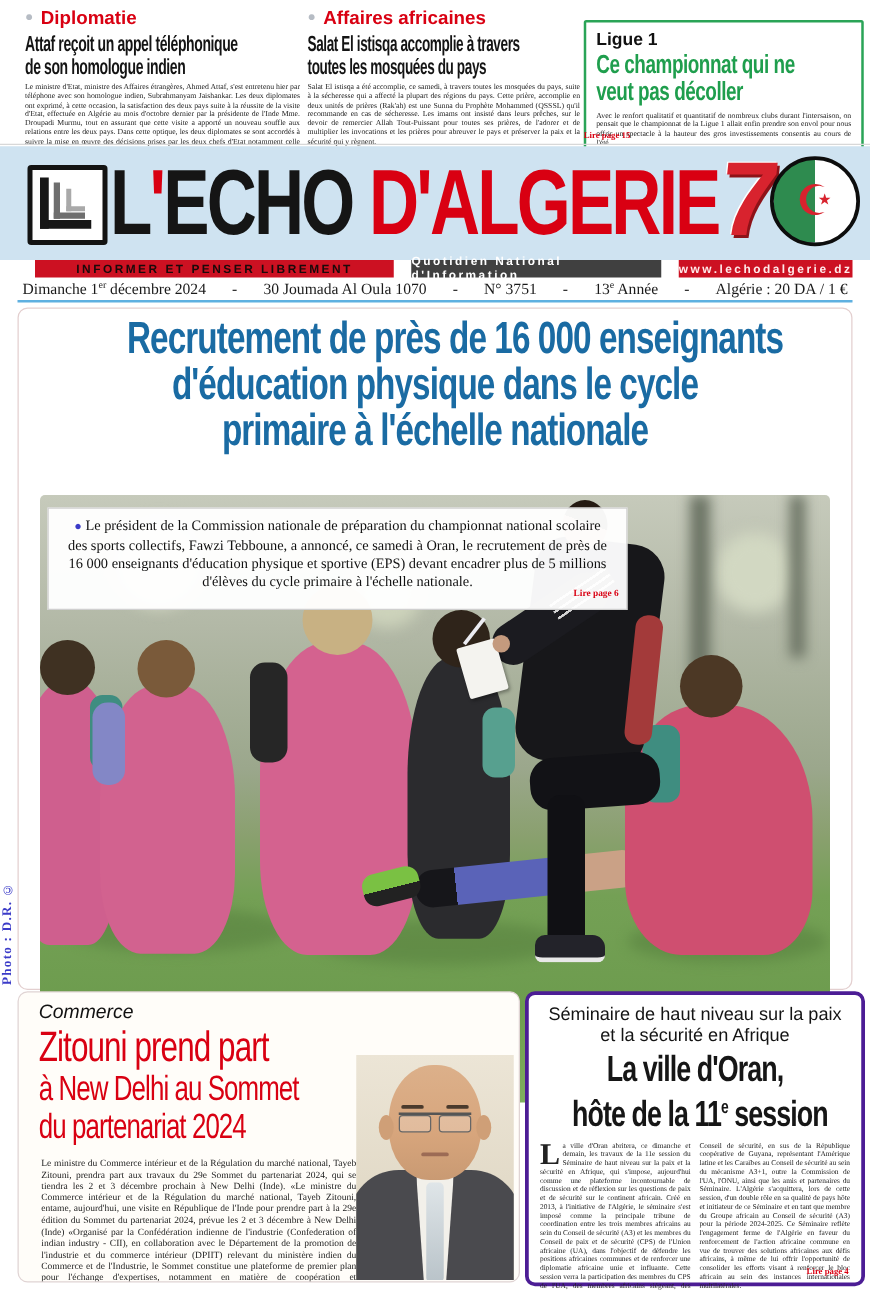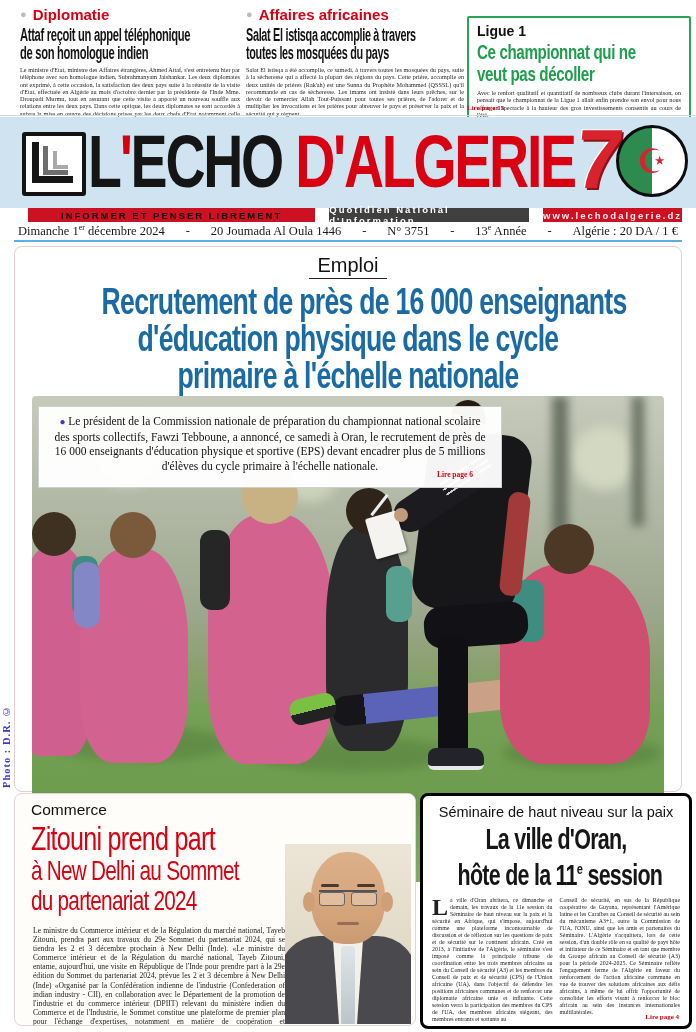--- a/index.html
+++ b/index.html
@@ -102,28 +102,28 @@
   .c-thigh { left:392px; top:208px; width:104px; height:42px; background:#121216; border-radius:18px; transform:rotate(-4deg); }
   .c-shin { left:406px; top:240px; width:30px; height:122px; background:#101014; border-radius:10px; }
   .c-shoe { left:396px; top:352px; width:56px; height:22px; background:#23232a; border-radius:8px 10px 6px 6px;
             border-bottom:4px solid #e8e8e8; box-sizing:border-box; }
   .c-greenshoe { left:258px; top:300px; width:46px; height:26px; background:linear-gradient(180deg,#7ac143 0 55%,#222 55% 100%);
                  border-radius:10px; transform:rotate(-14deg); }
   .caption { position:absolute; left:6px; top:10px; width:438px; background:rgba(255,255,255,.96);
              border:1px solid #cfcfcf; padding:7px 12px 14px; font-family:"Liberation Serif", serif;
              font-size:11.5px; line-height:14.5px; text-align:center; color:#111; }
   .cap-bullet { color:#3b3bc8; font-size:10px; }
-  .cap-lire { position:absolute; right:28px; bottom:5px; color:#d90012; font-weight:bold; font-size:7.5px;margin-top:44px; }
+  .cap-lire { position:absolute; right:6px; bottom:5px; color:#d90012; font-weight:bold; font-size:7.5px;margin-top:44px; }
   .photo-credit { position:absolute; left:1px; top:628px; height:160px; writing-mode:vertical-rl; transform:rotate(180deg);
                   color:#3b3bc8; font-weight:bold; font-family:"Liberation Serif", serif; font-size:10.5px; letter-spacing:1px; }
 
   
   .commerce-box { position:absolute; left:14px; top:793px; width:402px; height:233px; box-sizing:border-box;
                   border:1px solid #e0d4d4; border-radius:8px; background:#fffdf9; overflow:hidden; }
-  .commerce-label { position:absolute; left:16px; top:7px; font-size:15.5px; color:#111; }
+  .commerce-label { position:absolute; left:16px; top:7px; font-size:15.5px; color:#111;font-style:italic; }
   .hl-commerce { position:absolute; left:16px; top:26px; color:#d90012; font-weight:normal; letter-spacing:-1px; }
   .hl-c1 { font-size:34px; line-height:36px; }
   .hl-c23 { font-size:28px; line-height:30px; }
   .portrait { position:absolute; right:4px; top:50px; width:126px; height:180px; overflow:hidden;
               background:linear-gradient(180deg,#ece5d6 0%,#e3dbc9 55%,#d6cdba 100%); }
   .p-head { position:absolute; left:26px; top:8px; width:74px; height:92px; border-radius:48% 48% 44% 44%;
             background:linear-gradient(180deg,#dcb08a 0%,#d7a57c 60%,#c99a73 100%); }
   .p-ear { position:absolute; top:48px; width:12px; height:20px; background:#cf9f77; border-radius:50%; }
   .p-ear.le { left:18px; } .p-ear.re { right:18px; }
   .p-glasses { position:absolute; left:34px; top:46px; width:58px; height:14px;
@@ -135,21 +135,21 @@
   .p-suit { position:absolute; left:-6px; top:92px; width:138px; height:92px; background:#4a4a4e;
             border-radius:40px 40px 0 0; }
   .p-shirt { position:absolute; left:48px; top:96px; width:30px; height:84px; background:#f2f0ea;
              clip-path:polygon(0 0,100% 0,80% 100%,20% 100%); }
   .p-tie { position:absolute; left:56px; top:102px; width:14px; height:80px; background:linear-gradient(180deg,#dfe5e8,#b9c3c9); border-radius:4px; }
   .commerce-body { position:absolute; left:18px; top:132px; width:252px; font-family:"Liberation Serif", serif;
                    font-size:7.6px; line-height:9.1px; text-align:justify; color:#222; }
 
   
   .sem-box { position:absolute; left:420px; top:793px; width:272px; height:236px; box-sizing:border-box;
-             border:3px solid #000000; border-radius:8px; background:#fff; }
+             border:3px solid #4c1d95; border-radius:8px; background:#fff; }
   .sem-kicker { margin-top:8px; font-size:14.5px; line-height:17px; text-align:center; color:#141414; }
   .hl-sem { margin-top:3px; color:#161616; font-weight:bold; font-size:29px; line-height:30px; letter-spacing:-1px; }
   .hl-sem sup { font-size:15px; }
   .sem-body { display:flex; gap:7px; margin:7px 9px 0; font-family:"Liberation Serif", serif;
               font-size:5.9px; line-height:7px; text-align:justify; color:#222; }
   .sem-col { width:50%; }
   .dropcap { float:left; font-size:24px; line-height:20px; font-weight:bold; margin:0 2px 0 0; color:#222;
              font-family:"Liberation Serif", serif; }
   .sem-lire { position:absolute; right:10px; bottom:5px; color:#d90012; font-weight:bold;
               font-family:"Liberation Serif", serif; font-size:7px; }
@@ -212,32 +212,31 @@
 
   <div class="infobar">
     <div class="seg seg-slogan">INFORMER ET PENSER LIBREMENT</div>
     <div class="seg seg-sub">Quotidien National d'Information</div>
     <div class="seg seg-web">www.lechodalgerie.dz</div>
   </div>
 
   <div class="dateline">
     <span><span>Dimanche 1</span><sup>er</sup><span> décembre 2024</span></span>
     <span>-</span>
-    <span>20 Joumada Al Oula 1446</span>
+    <span>30 Joumada Al Oula 1070</span>
     <span>-</span>
     <span>N° 3751</span>
     <span>-</span>
     <span><span>13</span><sup>e</sup><span> Année</span></span>
     <span>-</span>
     <span>Algérie : 20 DA / 1 €</span>
   </div>
   <div class="blue-rule"></div>
 
   <div class="main-box">
-    <div class="kicker-wrap"><span class="kicker">Emploi</span></div>
     <div class="hl-main">
       <span class="cxc" style="transform:scaleX(0.74)">Recrutement de près de 16 000 enseignants</span>
       <span class="cxc" style="transform:scaleX(0.74)">d'éducation physique dans le cycle</span>
       <span class="cxc" style="transform:scaleX(0.74)">primaire à l'échelle nationale</span>
     </div>
     <div class="photo">
       <div class="bokeh" style="left:60px;top:20px;width:70px;height:70px;background:#d8dcc8"></div>
       <div class="bokeh" style="left:250px;top:50px;width:56px;height:56px;background:#cdd3bb"></div>
       <div class="bokeh" style="left:540px;top:30px;width:64px;height:64px;background:#d2d8c2"></div>
       <div class="trunk" style="left:520px;top:0;width:16px;height:150px"></div>
@@ -295,20 +294,21 @@
     </div>
     <div class="commerce-body">
       <span>Le ministre du Commerce intérieur et de la Régulation du marché national, Tayeb Zitouni, prendra part aux travaux du 29e Sommet du partenariat 2024, qui se tiendra les 2 et 3 décembre prochain à New Delhi (Inde). «Le ministre du Commerce intérieur et de la Régulation du marché national, Tayeb Zitouni, entame, aujourd'hui, une visite en République de l'Inde pour prendre part à la 29e édition du Sommet du partenariat 2024, prévue les 2 et 3 décembre à New Delhi (Inde) «Organisé par la Confédération indienne de l'industrie (Confederation of indian industry - CII), en collaboration avec le Département de la promotion de l'industrie et du commerce intérieur (DPIIT) relevant du ministère indien du Commerce et de l'Industrie, le Sommet constitue une plateforme de premier plan pour l'échange d'expertises, notamment en matière de coopération et d'investissement.</span>
       
     </div>
   </div>
 
   <div class="sem-box">
     <div class="sem-kicker">
       <div>Séminaire de haut niveau sur la paix</div>
+      <div>et la sécurité en Afrique</div>
     </div>
     <div class="hl-sem">
       <span class="cxc" style="transform:scaleX(0.74)">La ville d'Oran,</span>
       <span class="cxc" style="transform:scaleX(0.74)"><span>hôte de la 11</span><sup>e</sup><span> session</span></span>
     </div>
     <div class="sem-body">
       <div class="sem-col">
         <span class="dropcap">L</span><span>a ville d'Oran abritera, ce dimanche et demain, les travaux de la 11e session du Séminaire de haut niveau sur la paix et la sécurité en Afrique, qui s'impose, aujourd'hui comme une plateforme incontournable de discussion et de réflexion sur les questions de paix et de sécurité sur le continent africain. Créé en 2013, à l'initiative de l'Algérie, le séminaire s'est imposé comme la principale tribune de coordination entre les trois membres africains au sein du Conseil de sécurité (A3) et les membres du Conseil de paix et de sécurité (CPS) de l'Union africaine (UA), dans l'objectif de défendre les positions africaines communes et de renforcer une diplomatie africaine unie et influante. Cette session verra la participation des membres du CPS de l'UA, des membres africains siégeant, des membres entrants et sortants au</span>
       </div>
       <div class="sem-col">Conseil de sécurité, en sus de la République coopérative de Guyana, représentant l'Amérique latine et les Caraïbes au Conseil de sécurité au sein du mécanisme A3+1, outre la Commission de l'UA, l'ONU, ainsi que les amis et partenaires du Séminaire. L'Algérie s'acquittera, lors de cette session, d'un double rôle en sa qualité de pays hôte et initiateur de ce Séminaire et en tant que membre du Groupe africain au Conseil de sécurité (A3) pour la période 2024-2025. Ce Séminaire reflète l'engagement ferme de l'Algérie en faveur du renforcement de l'action africaine commune en vue de trouver des solutions africaines aux défis africains, à même de lui offrir l'opportunité de consolider les efforts visant à renforcer le bloc africain au sein des instances internationales multilatérales.</div>

